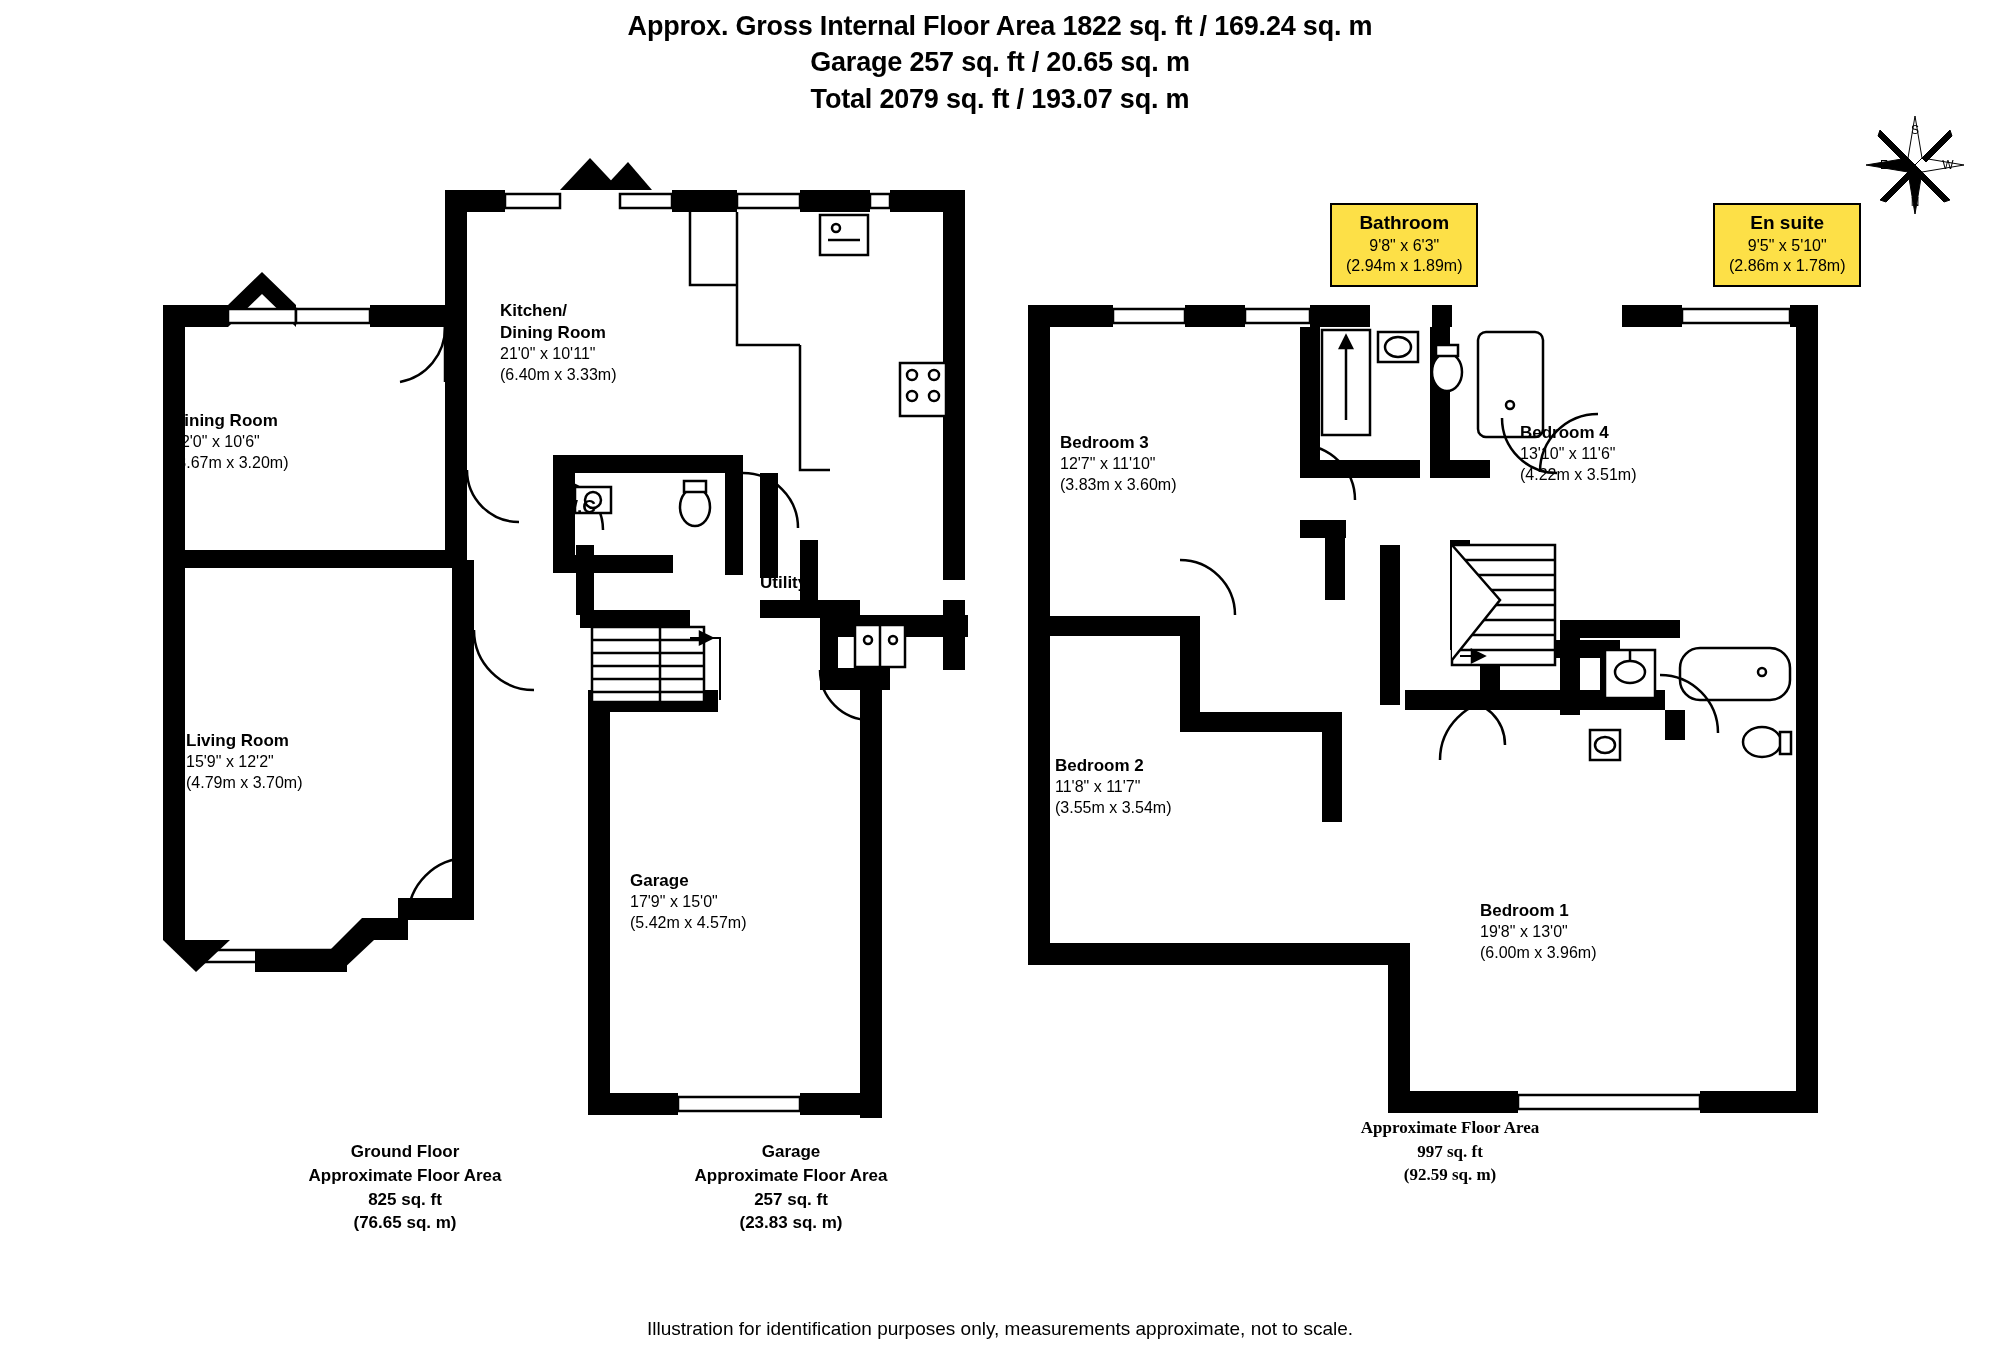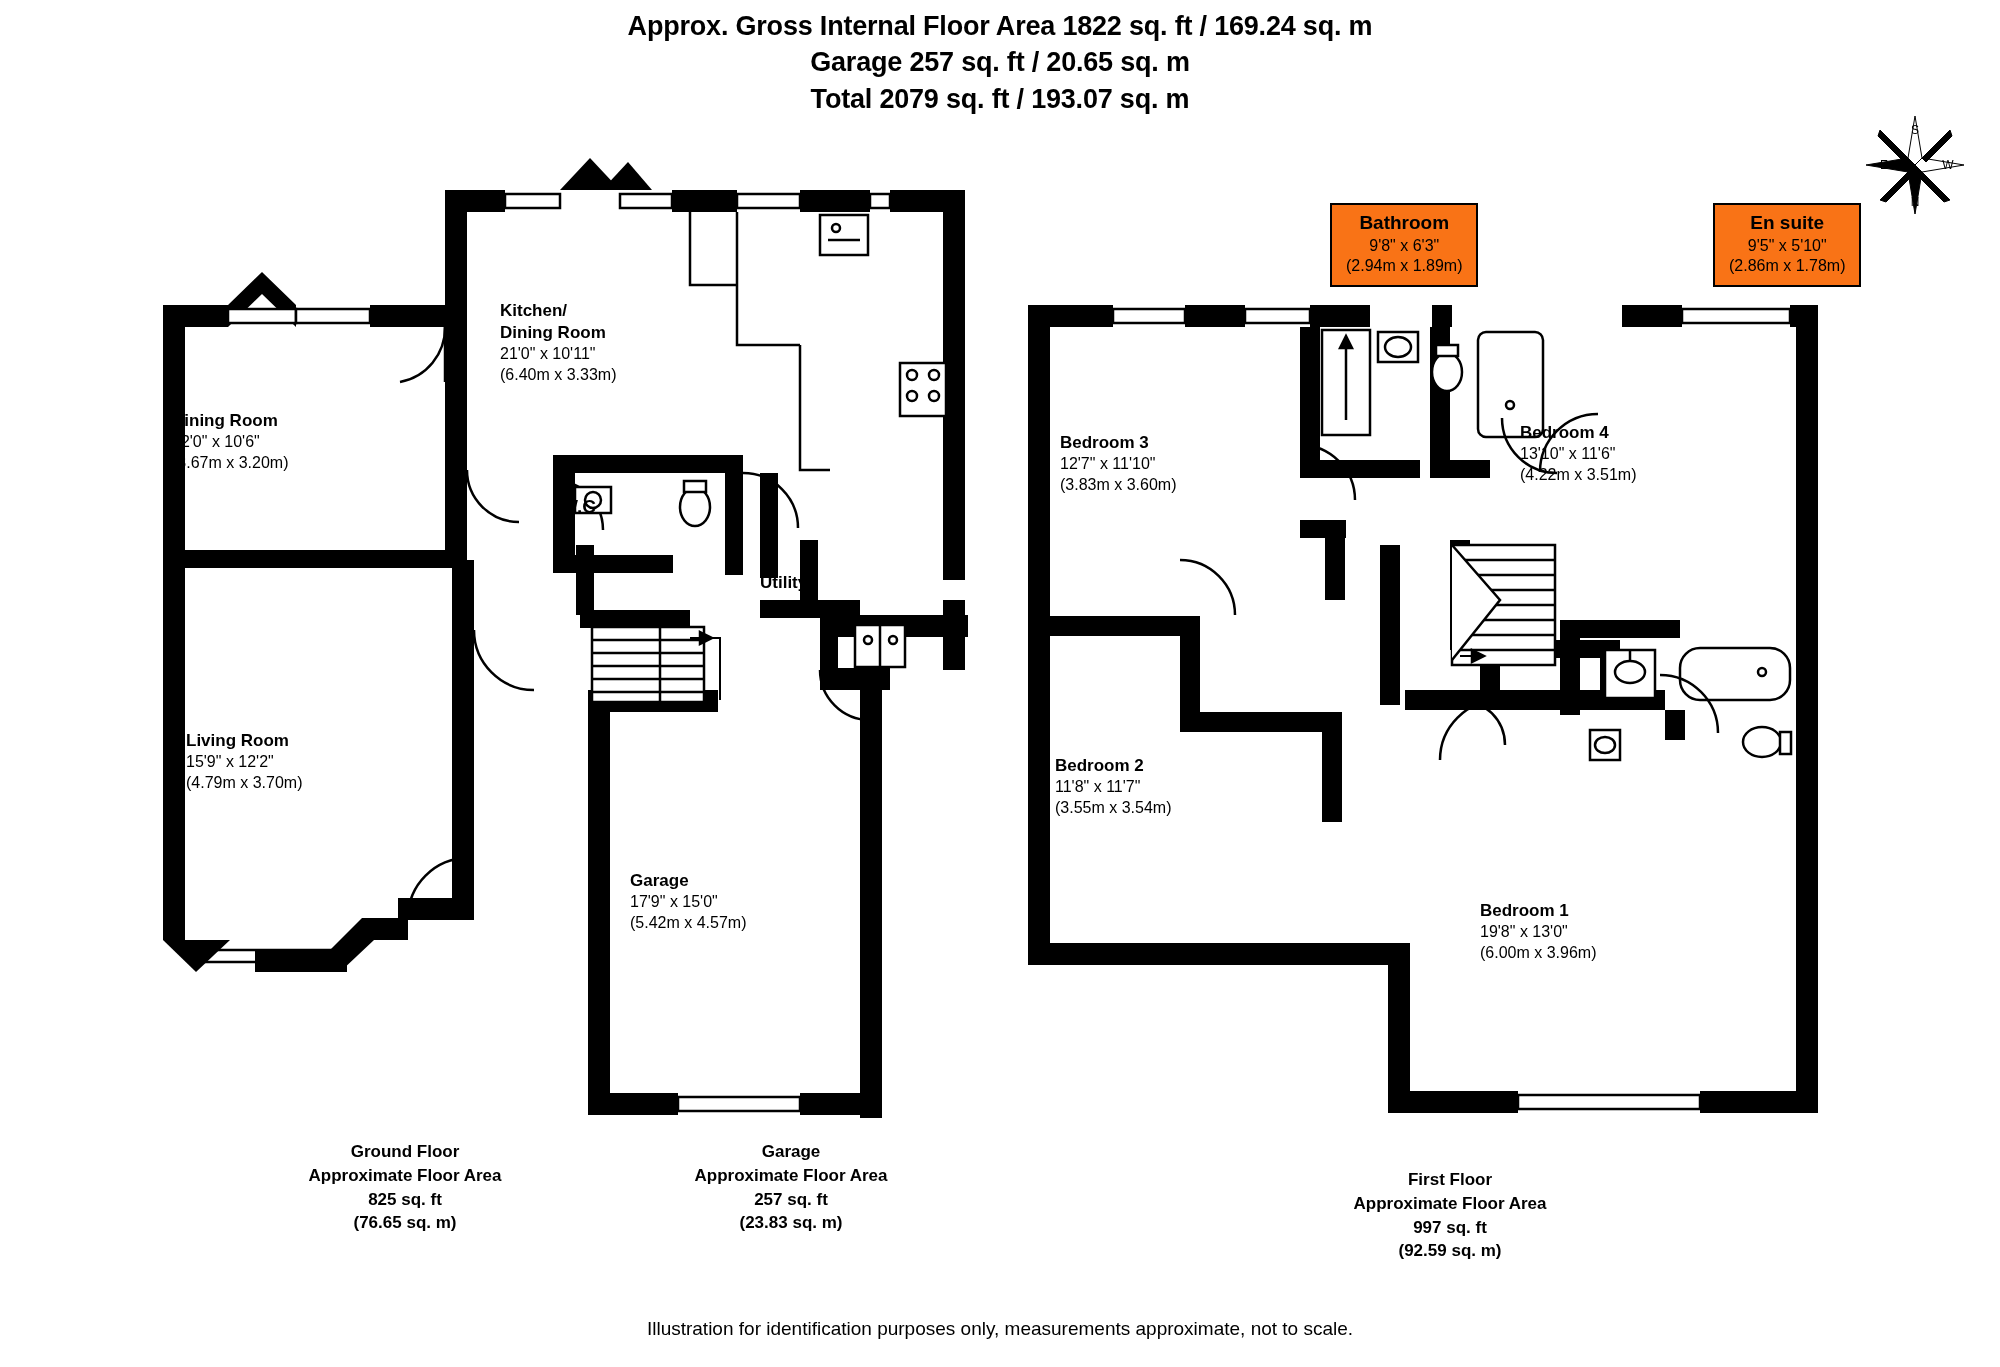--- a/index.html
+++ b/index.html
@@ -52,21 +52,21 @@
     font-size: 16px;
     display: block;
   }
   .room-wc .name { font-size: 19px; }
   .room-utility .name { font-size: 17px; }
 
   
   .boxed {
     position: absolute;
     border: 2px solid #000;
-    background: #f97316;
+    background: #fde047;
     text-align: center;
     padding: 6px 14px 8px 14px;
     line-height: 1.3;
     white-space: nowrap;
   }
   .boxed .name {
     font-weight: bold;
     font-size: 19px;
     display: block;
   }
@@ -440,20 +440,20 @@
   <span>(76.65 sq. m)</span>
 </div>
 
 <div class="footer-block" style="left:596px; top:1140px; width:390px;">
   <span>Garage</span>
   <span>Approximate Floor Area</span>
   <span>257 sq. ft</span>
   <span>(23.83 sq. m)</span>
 </div>
 
-<div class="footer-block" style="left:1255px; top:1168px; width:390px;">
+<div class="footer-block" style="left:1255px; top:1092px; width:390px;font-family:Liberation Serif, serif;">
   <span>First Floor</span>
   <span>Approximate Floor Area</span>
   <span>997 sq. ft</span>
   <span>(92.59 sq. m)</span>
 </div>
 
 <div class="disclaimer">Illustration for identification purposes only, measurements approximate, not to scale.</div>
 
 </body></html>

